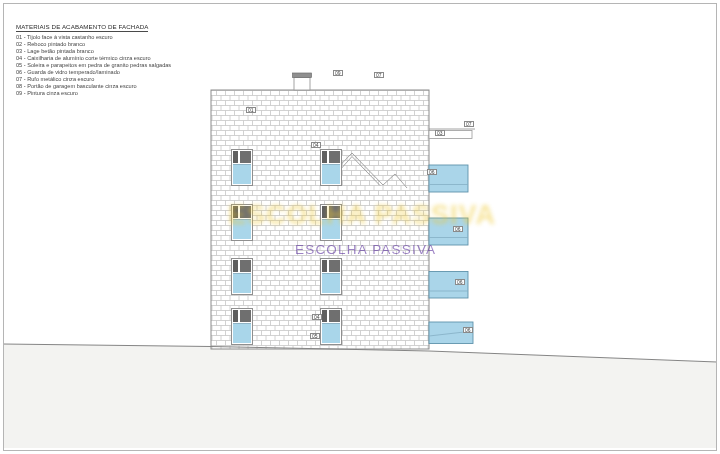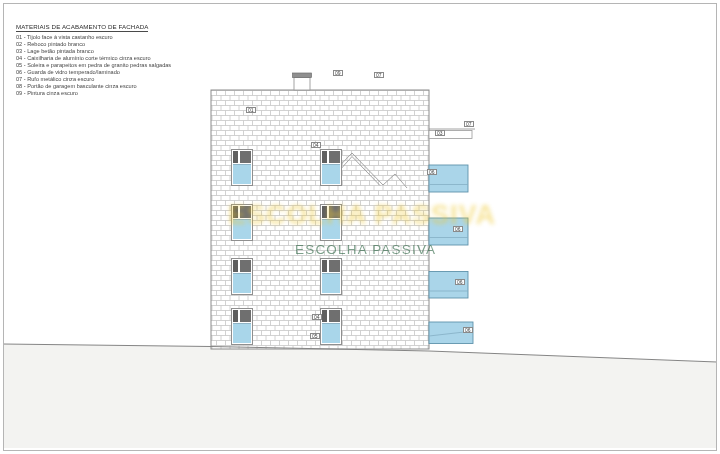--- a/index.html
+++ b/index.html
@@ -45,21 +45,21 @@
   }
 
   
   .wm1{
     position:absolute;left:228px;top:200px;z-index:3;white-space:nowrap;
     font-size:27px;font-weight:bold;letter-spacing:1px;
     color:#eec72e;opacity:.48;filter:blur(2px);
   }
   .wm2{
     position:absolute;left:295px;top:242px;z-index:3;white-space:nowrap;
-    font-size:13.5px;letter-spacing:1.2px;color:#14532d;opacity:.55;filter:blur(.4px);
+    font-size:13.5px;letter-spacing:1.2px;color:#4c1d95;opacity:.55;filter:blur(.4px);
   }
 </style>
 </head>
 <body>
 
 <div id="sheet">
 
   <svg id="drawing" width="720" height="454" viewBox="0 0 720 454">
     <defs>
       <pattern id="brick" width="9" height="10" patternUnits="userSpaceOnUse">

